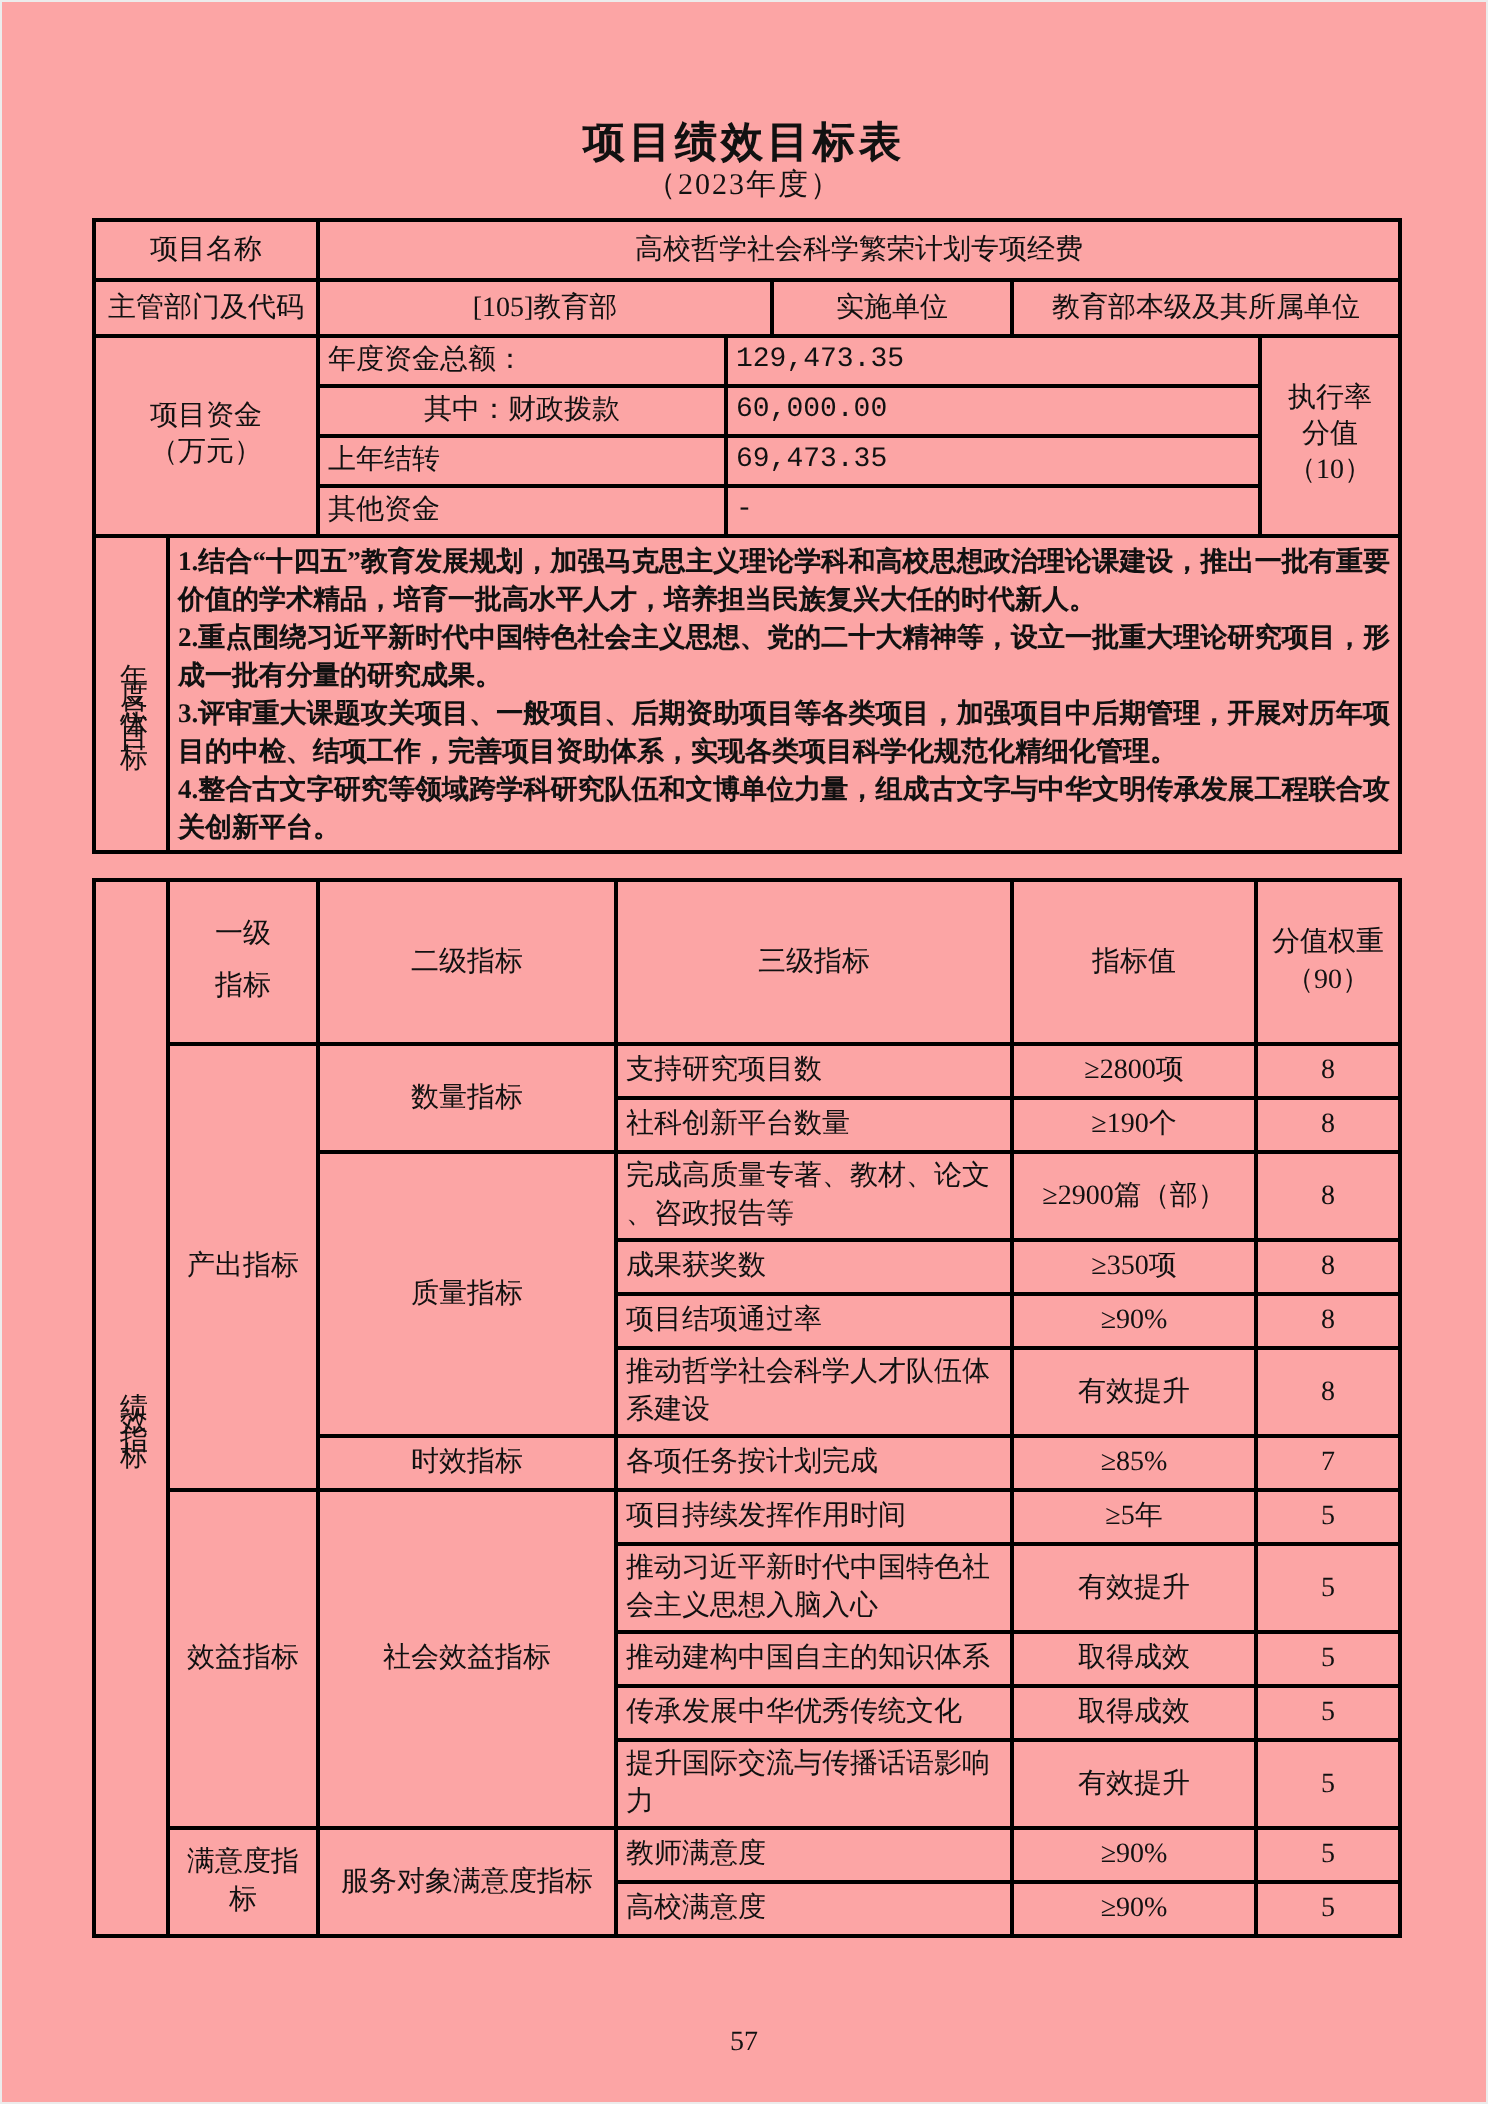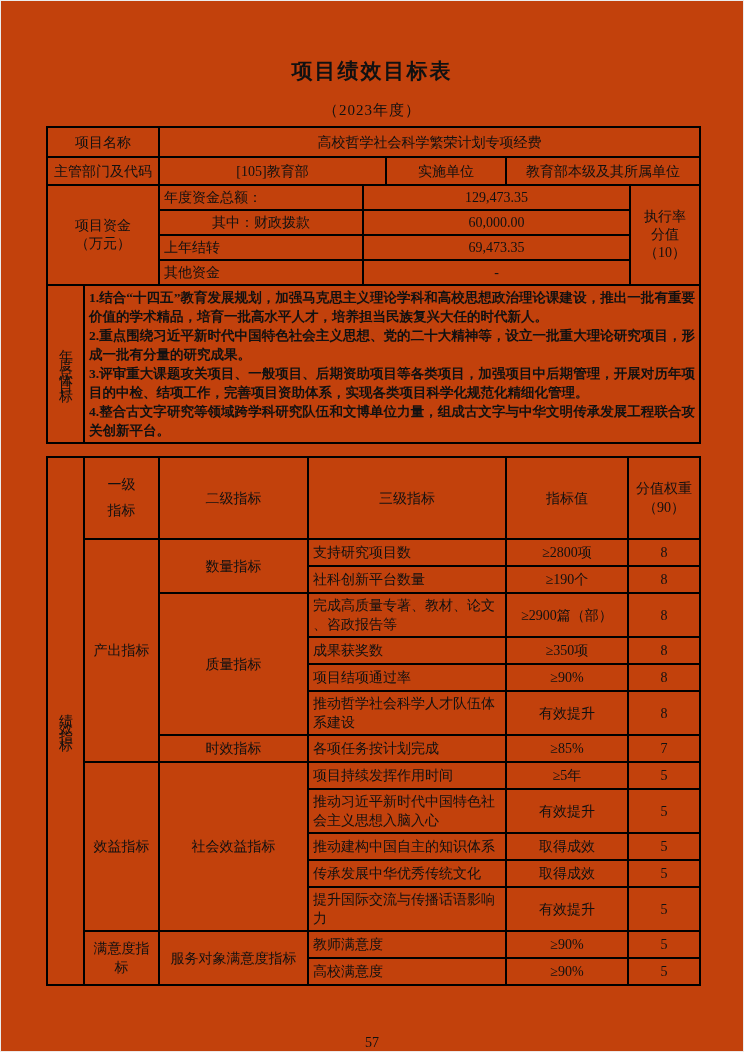--- a/index.html
+++ b/index.html
@@ -6,55 +6,54 @@
   html, body { background: #ffffff; }
   body {
     font-family: "Liberation Serif", "DejaVu Serif", serif;
     color: #111111;
   }
   .page {
     position: relative;
     width: 744px;
     height: 1052px;
     margin: 0 auto;
-    background: #c2410c;
+    background: #fca5a5;
     box-shadow: inset 0 0 0 1px #ececec;
     padding-top: 58px;
     overflow: hidden;
   }
   .doc-title {
     text-align: center;
     font-size: 21px;
     line-height: 26px;
     font-weight: bold;
     letter-spacing: 2px;
   }
   .doc-subtitle {
     text-align: center;
     font-size: 15px;
     line-height: 18px;
-    margin-top: 17px;
     letter-spacing: 1px;
   }
   .tbl {
     border-collapse: collapse;
     table-layout: fixed;
     margin-left: 46px;
     width: 653px;
     font-size: 14px;
   }
   .tbl td {
     border: 2px solid #000;
     vertical-align: middle;
     padding: 2px 4px;
     line-height: 19px;
     overflow: hidden;
   }
   .c  { text-align: center; }
-  .num { text-align: center; padding-right: 4px; }
+  .num { text-align: left; padding-right: 4px; font-family: Liberation Mono, monospace; }
   .fund-label-left  { text-align: left;  padding-left: 7px; }
   .fund-label-right { text-align: left; padding-right: 38px; }
   .info-table { margin-top: 7px; padding-left: 30px; }
   .goals-table { margin-top: -2px; }
   .goals-cell {
     text-align: justify;
     vertical-align: top;
     font-size: 13.5px;
     line-height: 18.9px;
     padding: 5px 5px 4px 7px;
@@ -87,21 +86,20 @@
   tr.h27 { height: 27px; }
   tr.h43 { height: 43px; }
   tr.hGoals { height: 151px; }
   .page-number {
     position: absolute;
     top: 1014px;
     left: 0;
     width: 100%;
     text-align: center;
     font-size: 14px;
-    margin-top: 21px;
   }
 </style>
 </head>
 <body>
 
 <div class="page">
 
   <div class="doc-title">项目绩效目标表</div>
   <div class="doc-subtitle">（2023年度）</div>
 

